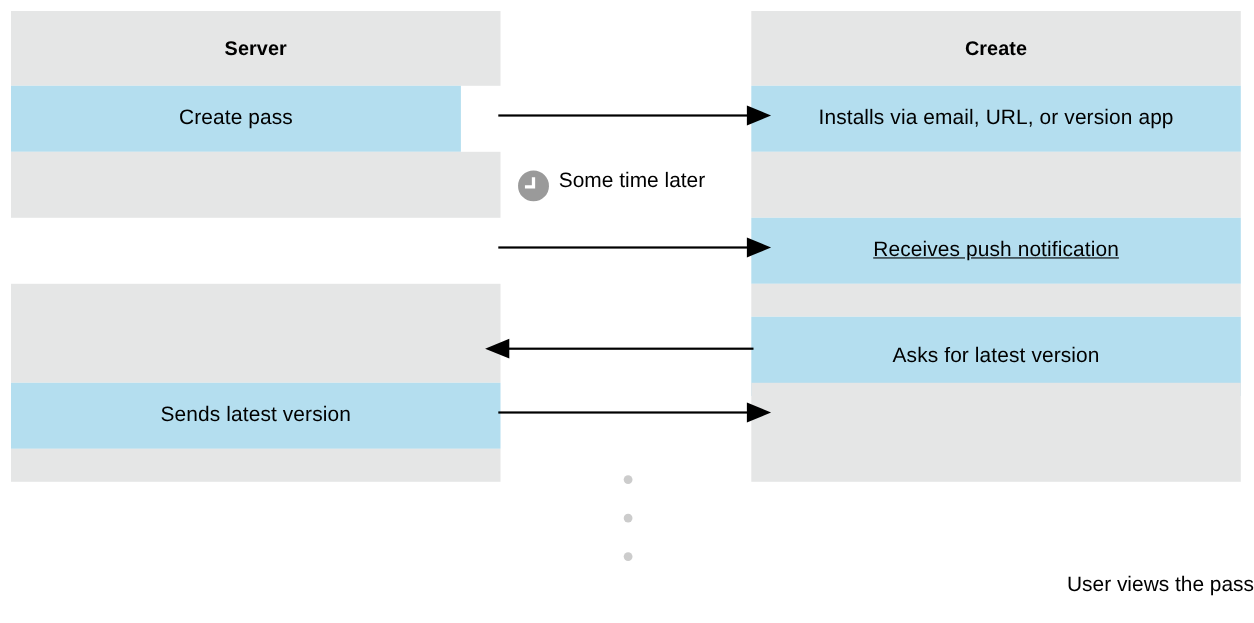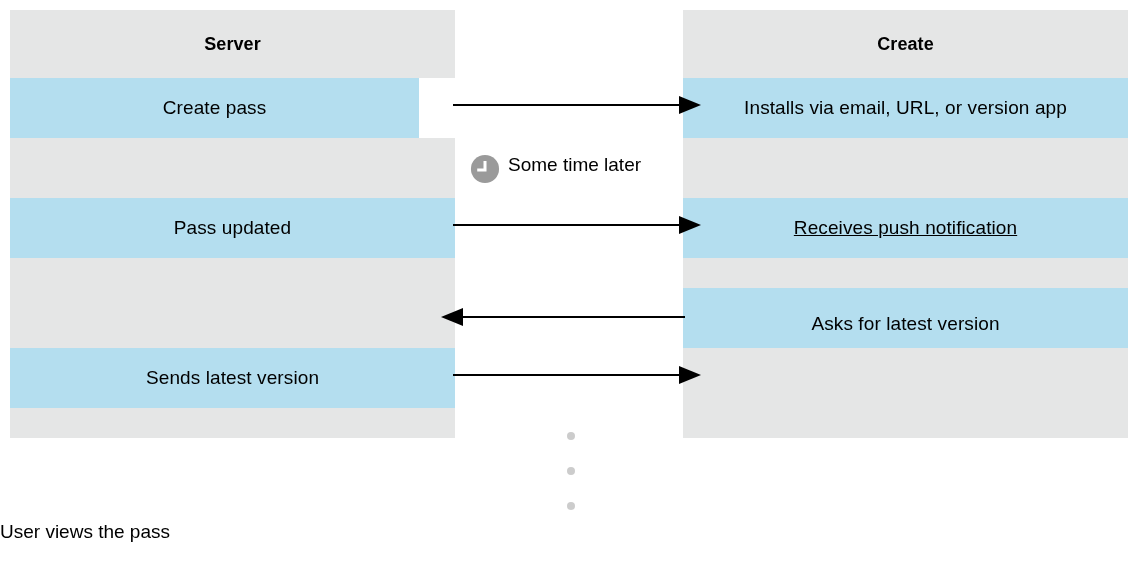--- a/index.html
+++ b/index.html
@@ -94,43 +94,40 @@
     border-radius: 50%;
     background: #cccccc;
   }
 
   
   .footer-caption {
     position: absolute;
     font-size: 19px;
     color: #000000;
     white-space: nowrap;
-    text-align: left;
+    text-align: right;
   }
 </style>
 </head>
 <body>
 
 <div id="stage">
 
   <div class="band band-gray" style="left:10px; top:10px; width:445px; height:68px;">
     <span class="band-label header">Server</span>
   </div>
 
   <div class="band band-blue" style="left:10px; top:78px; width:409px; height:60px;">
     <span class="band-label">Create pass</span>
   </div>
 
   <div class="band band-gray" style="left:10px; top:138px; width:445px; height:60px;">
     <span class="band-label"></span>
   </div>
 
-  <div class="band band-blue" style="left:10px; top:198px; width:445px; height:60px;">
-    <span class="band-label">Pass updated</span>
-  </div>
 
   <div class="band band-gray" style="left:10px; top:258px; width:445px; height:90px;">
     <span class="band-label"></span>
   </div>
 
   <div class="band band-blue" style="left:10px; top:348px; width:445px; height:60px;justify-content:center;">
     <span class="band-label">Sends latest version</span>
   </div>
 
   <div class="band band-gray" style="left:10px; top:408px; width:445px; height:30px;">

